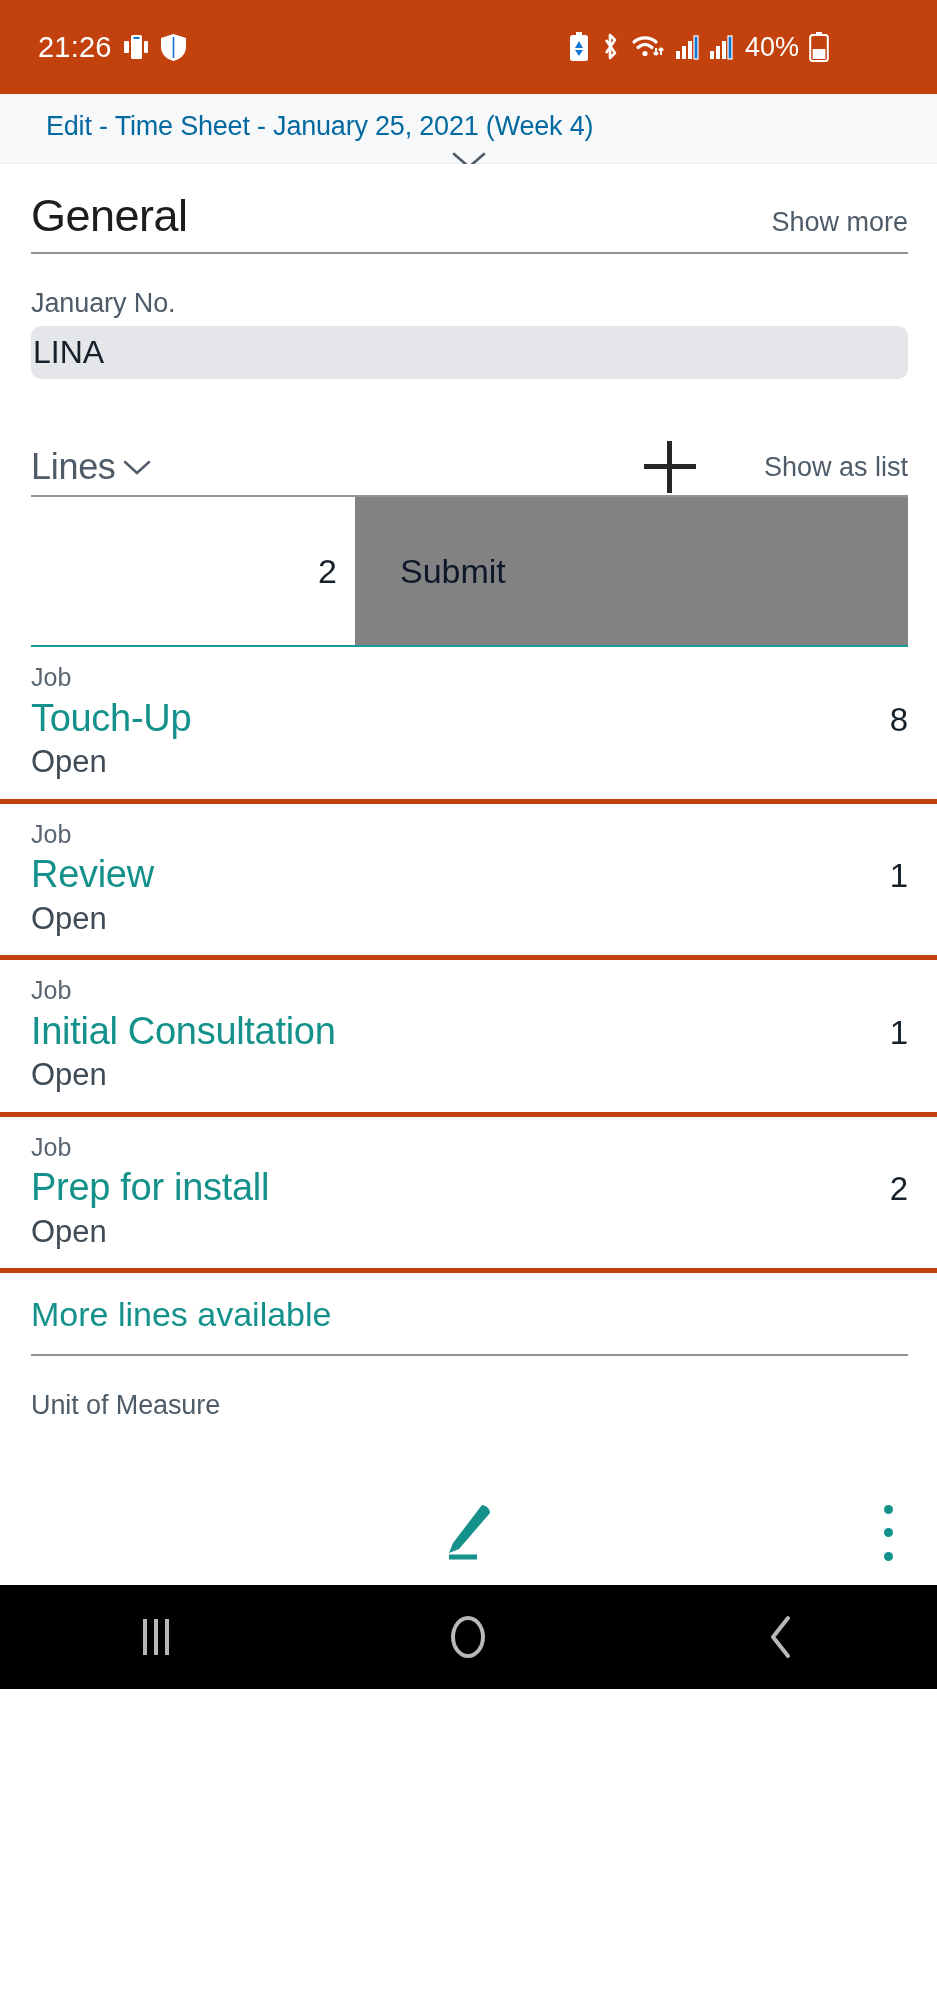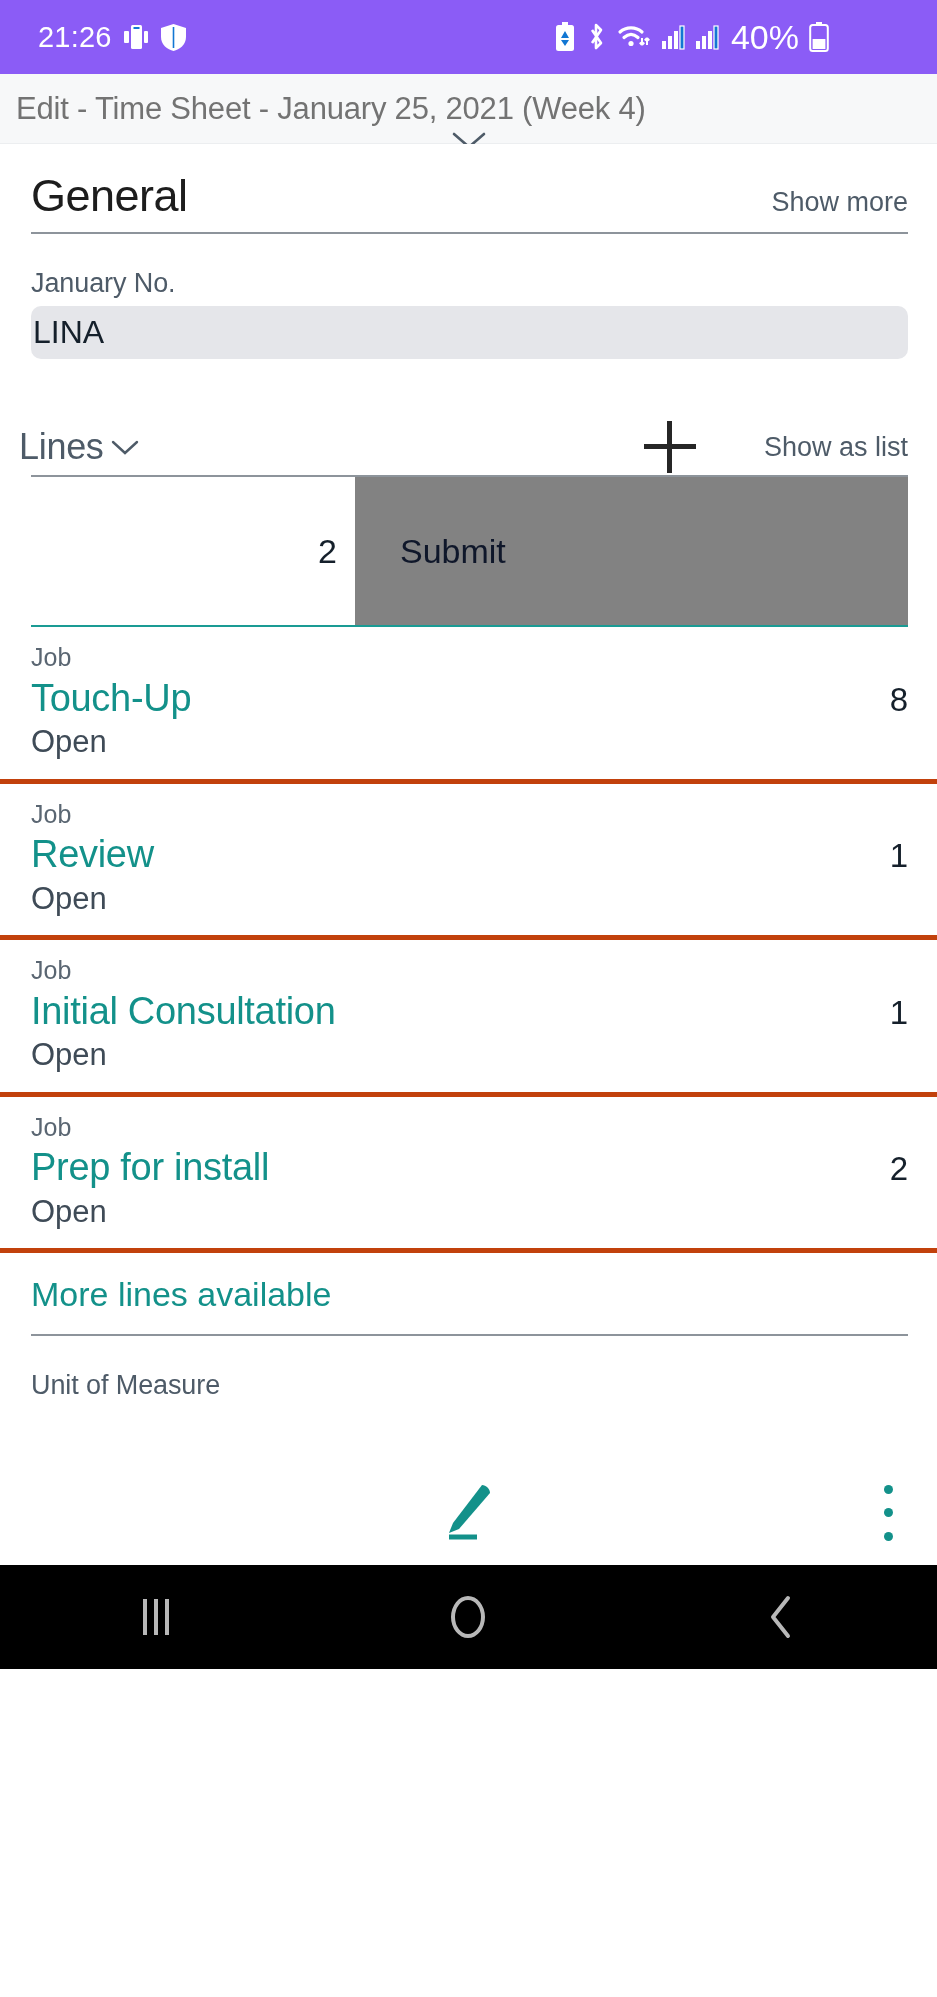--- a/index.html
+++ b/index.html
@@ -10,22 +10,22 @@
   body {
     width: 937px;
     height: 1997px;
     font-family: "Liberation Sans", sans-serif;
     overflow: hidden;
     position: relative;
   }
 
   
   .status-bar {
-    height: 74px;
-    background: #8b5cf6;
+    height: 94px;
+    background: #c2410c;
     display: flex;
     align-items: center;
     justify-content: space-between;
     padding: 0 30px 0 38px;
     box-sizing: border-box;
     color: #ffffff;
   }
   .status-left {
     display: flex;
     align-items: center;
@@ -36,39 +36,39 @@
     letter-spacing: 0.2px;
     line-height: 1;
   }
   .status-right {
     display: flex;
     align-items: center;
     gap: 10px;
     margin-right: 78px;
   }
   .status-battery-pct {
-    font-size: 34px;
+    font-size: 27px;
     line-height: 1;
     margin-left: 2px;
   }
   .sb-ico { display: block; }
 
   
   .page-header {
     background: #f7f8f9;
     height: 69px;
     position: relative;
     border-bottom: 1px solid #eceef0;
   }
   .page-header-title {
     position: absolute;
-    left: 16px;
+    left: 46px;
     top: 17px;
-    font-size: 31px;
-    color: #737373;
+    font-size: 27px;
+    color: #0369a1;
     letter-spacing: -0.2px;
     white-space: nowrap;
   }
   .header-chevron {
     position: absolute;
     left: 50%;
     transform: translateX(-50%);
     bottom: -8px;
     width: 38px;
     height: 22px;
@@ -123,21 +123,21 @@
     padding-left: 2px;
     font-size: 32px;
     color: #15202b;
     border-radius: 10px;
   }
 
   
   .lines-head {
     display: flex;
     align-items: center;
-    padding: 0 29px 0 19px;
+    padding: 0 29px 0 31px;
     margin-top: 60px;
     height: 56px;
   }
   .lines-title {
     font-size: 36px;
     color: #4e5b68;
     letter-spacing: -0.3px;
     display: flex;
     align-items: center;
     gap: 6px;

